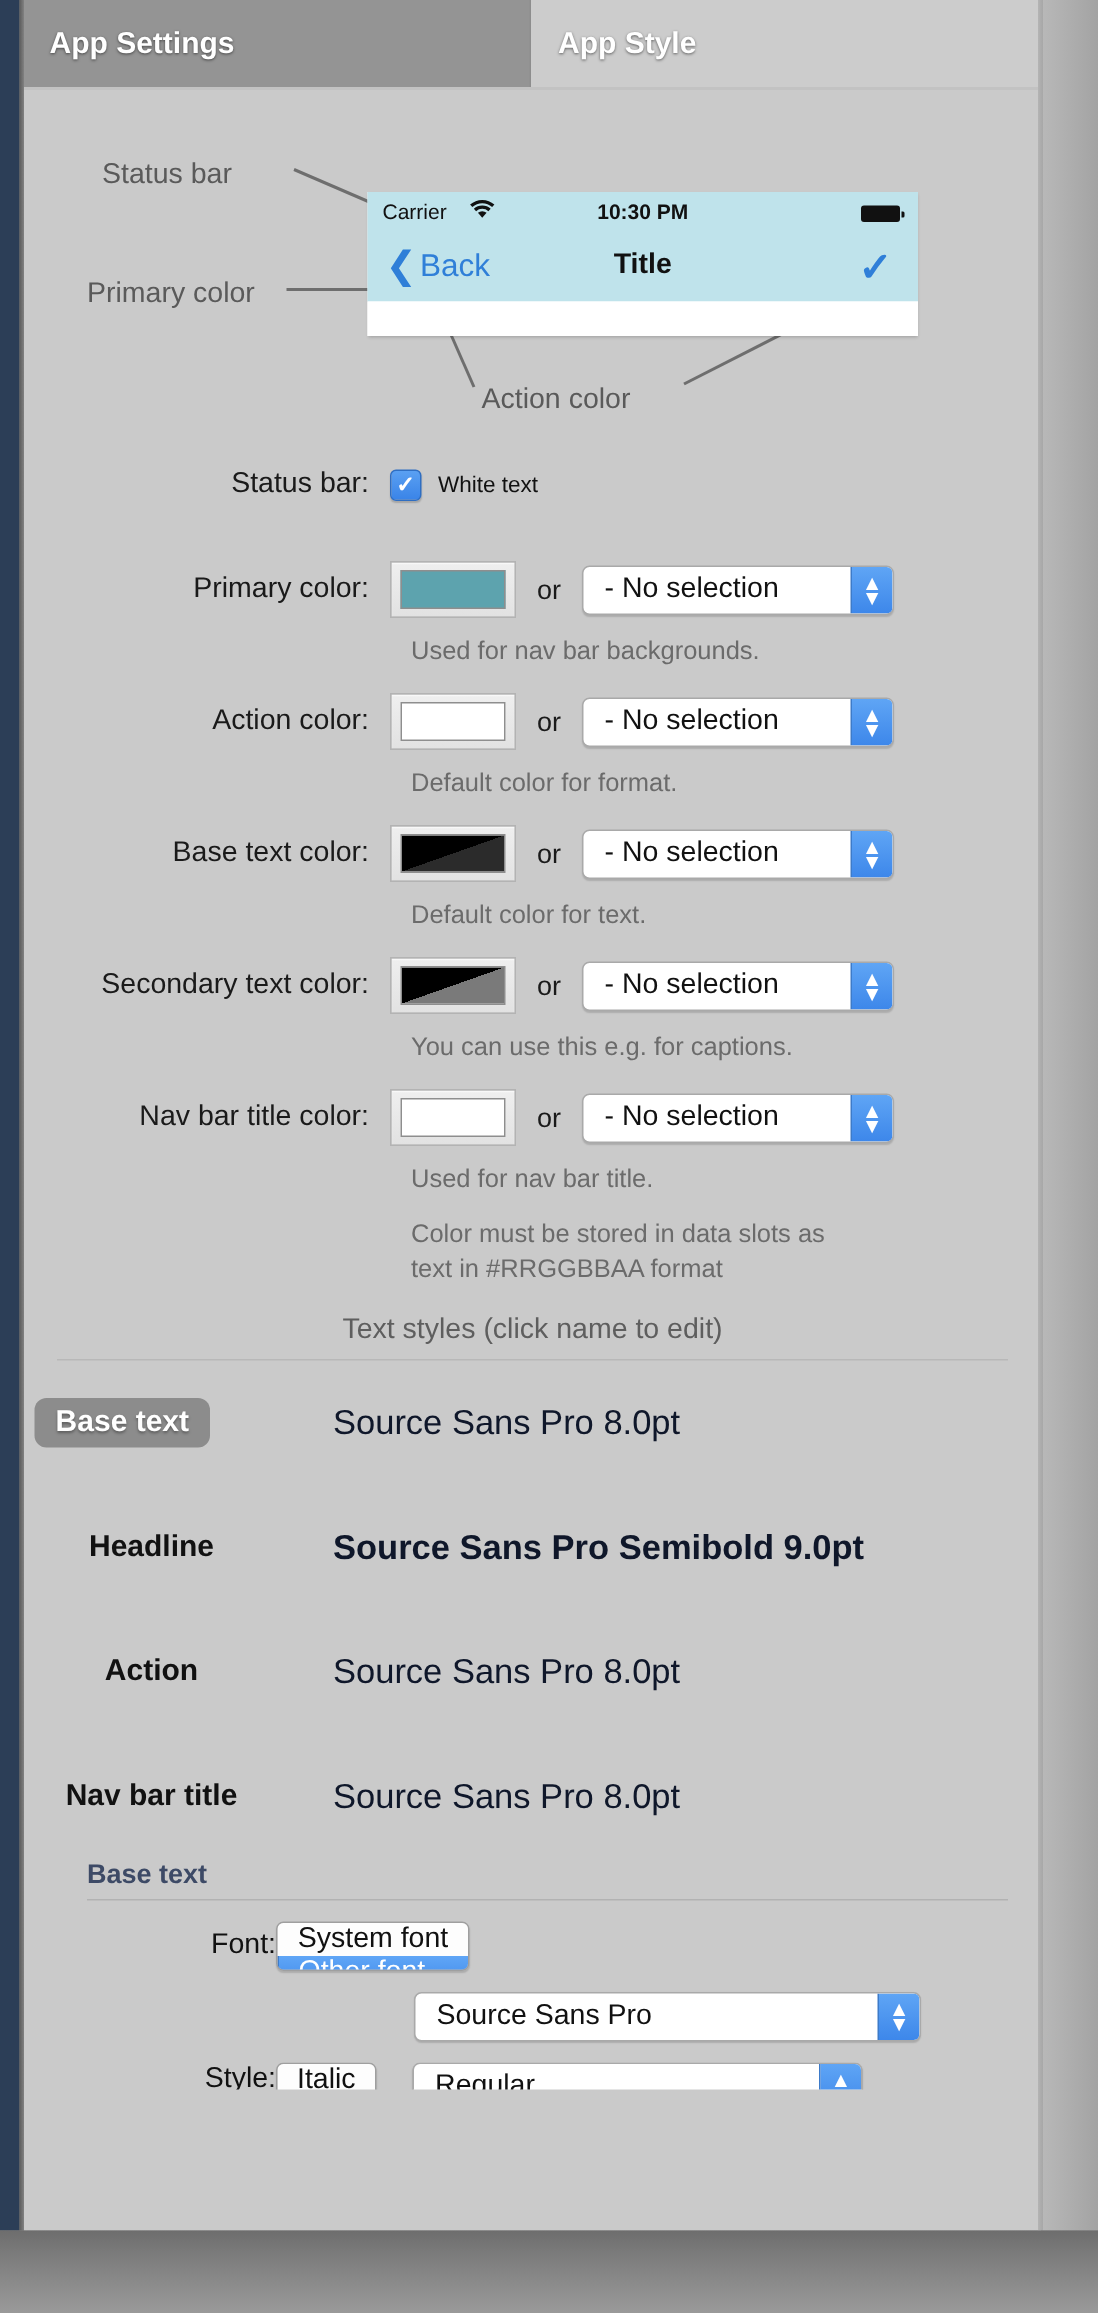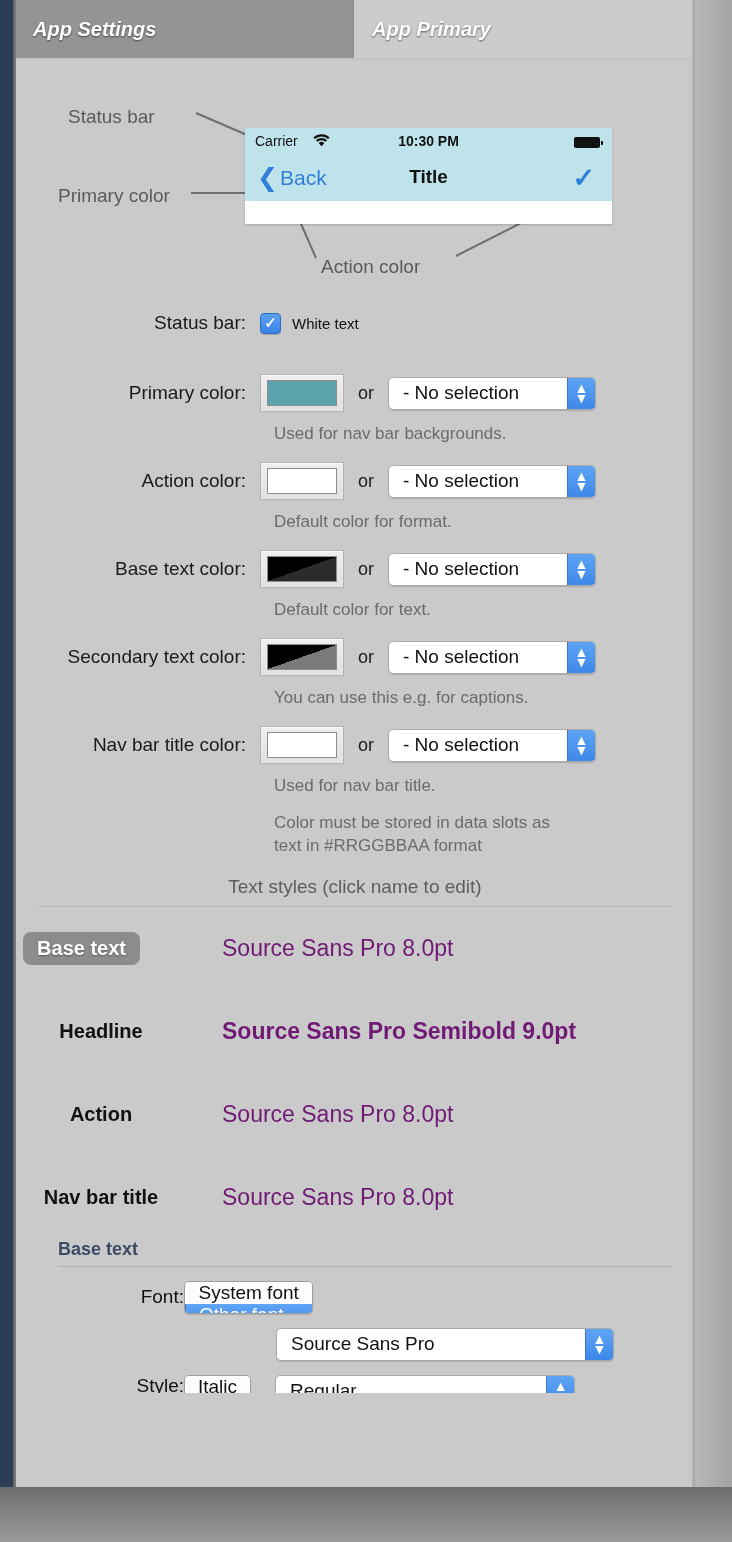--- a/index.html
+++ b/index.html
@@ -38,21 +38,20 @@
   
   .bottom-chrome {
     position: absolute; left: 0; top: 1487px; width: 732px; height: 55px;
     background: linear-gradient(to bottom, #6d6d6d 0%, #7c7c7c 30%, #9a9a9a 100%);
   }
 
   
   .tabbar {
     position: absolute; left: 0; top: 0; width: 678px; height: 58px;
     background: #cccccc;
-    font-style: italic;
   }
   .tab {
     position: absolute; top: 0; height: 58px;
     display: flex; align-items: center;
     font-size: 20px; font-weight: bold; color: #ffffff;
     text-shadow: 0 1px 2px rgba(0,0,0,0.55);
     padding-left: 17px; cursor: default;
   }
   .tab.active { background: #949494; border-right: 1px solid #8d8d8d; }
   .tab-0 { left: 0; width: 338px; }
@@ -189,21 +188,21 @@
     width: 180px; text-align: center; padding-right: 10px;
     font-size: 20px; font-weight: bold; color: #111; white-space: nowrap;
   }
   .style-name.pill {
     display: inline-block; background: #8c8c8c; color: #ffffff;
     border-radius: 8px; padding: 5px 14px; text-align: center;
     width: auto; margin-left: 28px; margin-right: 56px;
     text-shadow: 0 1px 2px rgba(0,0,0,0.35);
   }
   .pill-holder { width: 180px; display: flex; justify-content: flex-end; padding-right: 0; }
-  .style-desc { font-size: 23px; color: #701a75; margin-left: 26px; white-space: nowrap; }
+  .style-desc { font-size: 23px; color: #0f172a; margin-left: 26px; white-space: nowrap; }
   .style-desc.semibold { font-weight: bold; }
 
   
   .detail-head {
     font-size: 18px; font-weight: bold; color: #3d4a66;
     margin-left: 42px;
   }
   .detail-rule { height: 1px; background: #b2b2b2; margin: 6px 22px 0 42px; }
 
   .detail-row { display: flex; align-items: center; margin-top: 14px; }
@@ -239,21 +238,21 @@
   <div class="left-strip"></div>
   <div class="left-strip-shadow"></div>
 
   <div class="window">
 
     <div class="tabbar">
       <div class="tab tab-0 active">
         <span>App Settings</span>
       </div>
       <div class="tab tab-1">
-        <span>App Primary</span>
+        <span>App Style</span>
       </div>
     </div>
     <div class="tabbar-underline"></div>
 
     <div class="preview-area">
 
       <svg class="leader" width="678" height="240" style="left:0;top:0;">
         <path d="M 180 53 L 238 78"></path>
         <path d="M 175 133 L 230 133"></path>
         <path d="M 300 198 L 278 148"></path>

